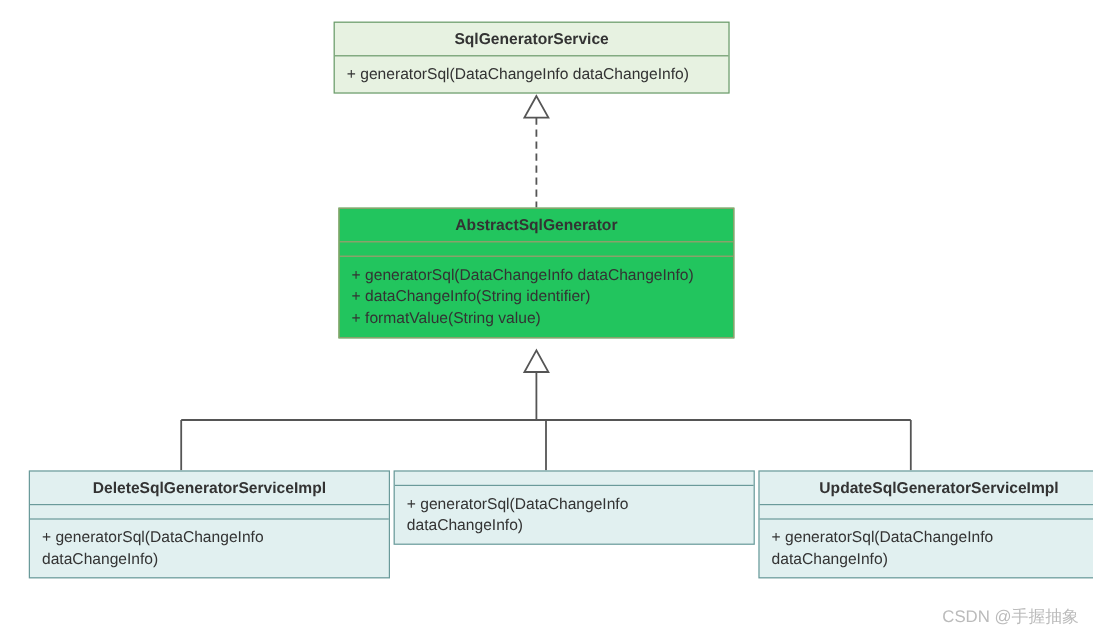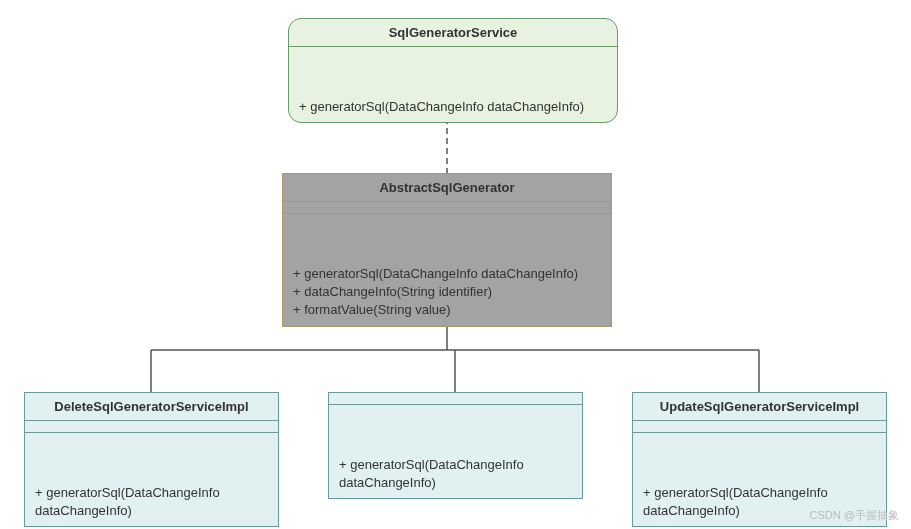--- a/index.html
+++ b/index.html
@@ -24,47 +24,45 @@
       border-bottom: 1.5px solid;
     }
     .class-box .attrs {
       min-height: 12px;
       border-bottom: 1.5px solid;
       padding: 3px 10px;
     }
     .class-box .methods {
       padding: 6px 10px;
       line-height: 1.4;
-      margin-top: 45px;
     }
     .class-box .method-line { white-space: nowrap; }
 
     
     .interface {
-      left: 288px; top: 18px;
+      left: 278px; top: 18px;
       width: 330px;
       border-color: #6a9a6a;
       background: #e7f2e1;
-      border-radius: 13px;
     }
     .interface .title, .interface .attrs { border-color: #6a9a6a; }
     .interface .title { border-bottom: 1.5px solid #6a9a6a; }
 
     
     .abstract {
       left: 282px; top: 173px;
       width: 330px;
       border-color: #a39a6e;
-      background: #a3a3a3;
+      background: #22c55e;
     }
     .abstract .title, .abstract .attrs { border-color: #a39a6e; }
 
     
     .impl {
-      width: 255px;
+      width: 301px;
       border-color: #6a9a9a;
       background: #e1f0f0;
     }
     .impl .title, .impl .attrs { border-color: #6a9a9a; }
 
     .delete-impl { left: 24px; top: 392px; }
     .insert-impl { left: 328px; top: 392px; }
     .update-impl { left: 632px; top: 392px; }
 
     
@@ -72,21 +70,21 @@
       position: absolute;
       left: 0; top: 0;
       width: 911px; height: 529px;
       pointer-events: none;
     }
 
     .watermark {
       position: absolute;
       right: 12px;
       bottom: 6px;
-      font-size: 11px;
+      font-size: 14px;
       color: #bbbbbb;
       font-family: sans-serif;
       text-align: right;
     }
   </style>
 </head>
 <body>
 
 <svg class="connectors">
 

